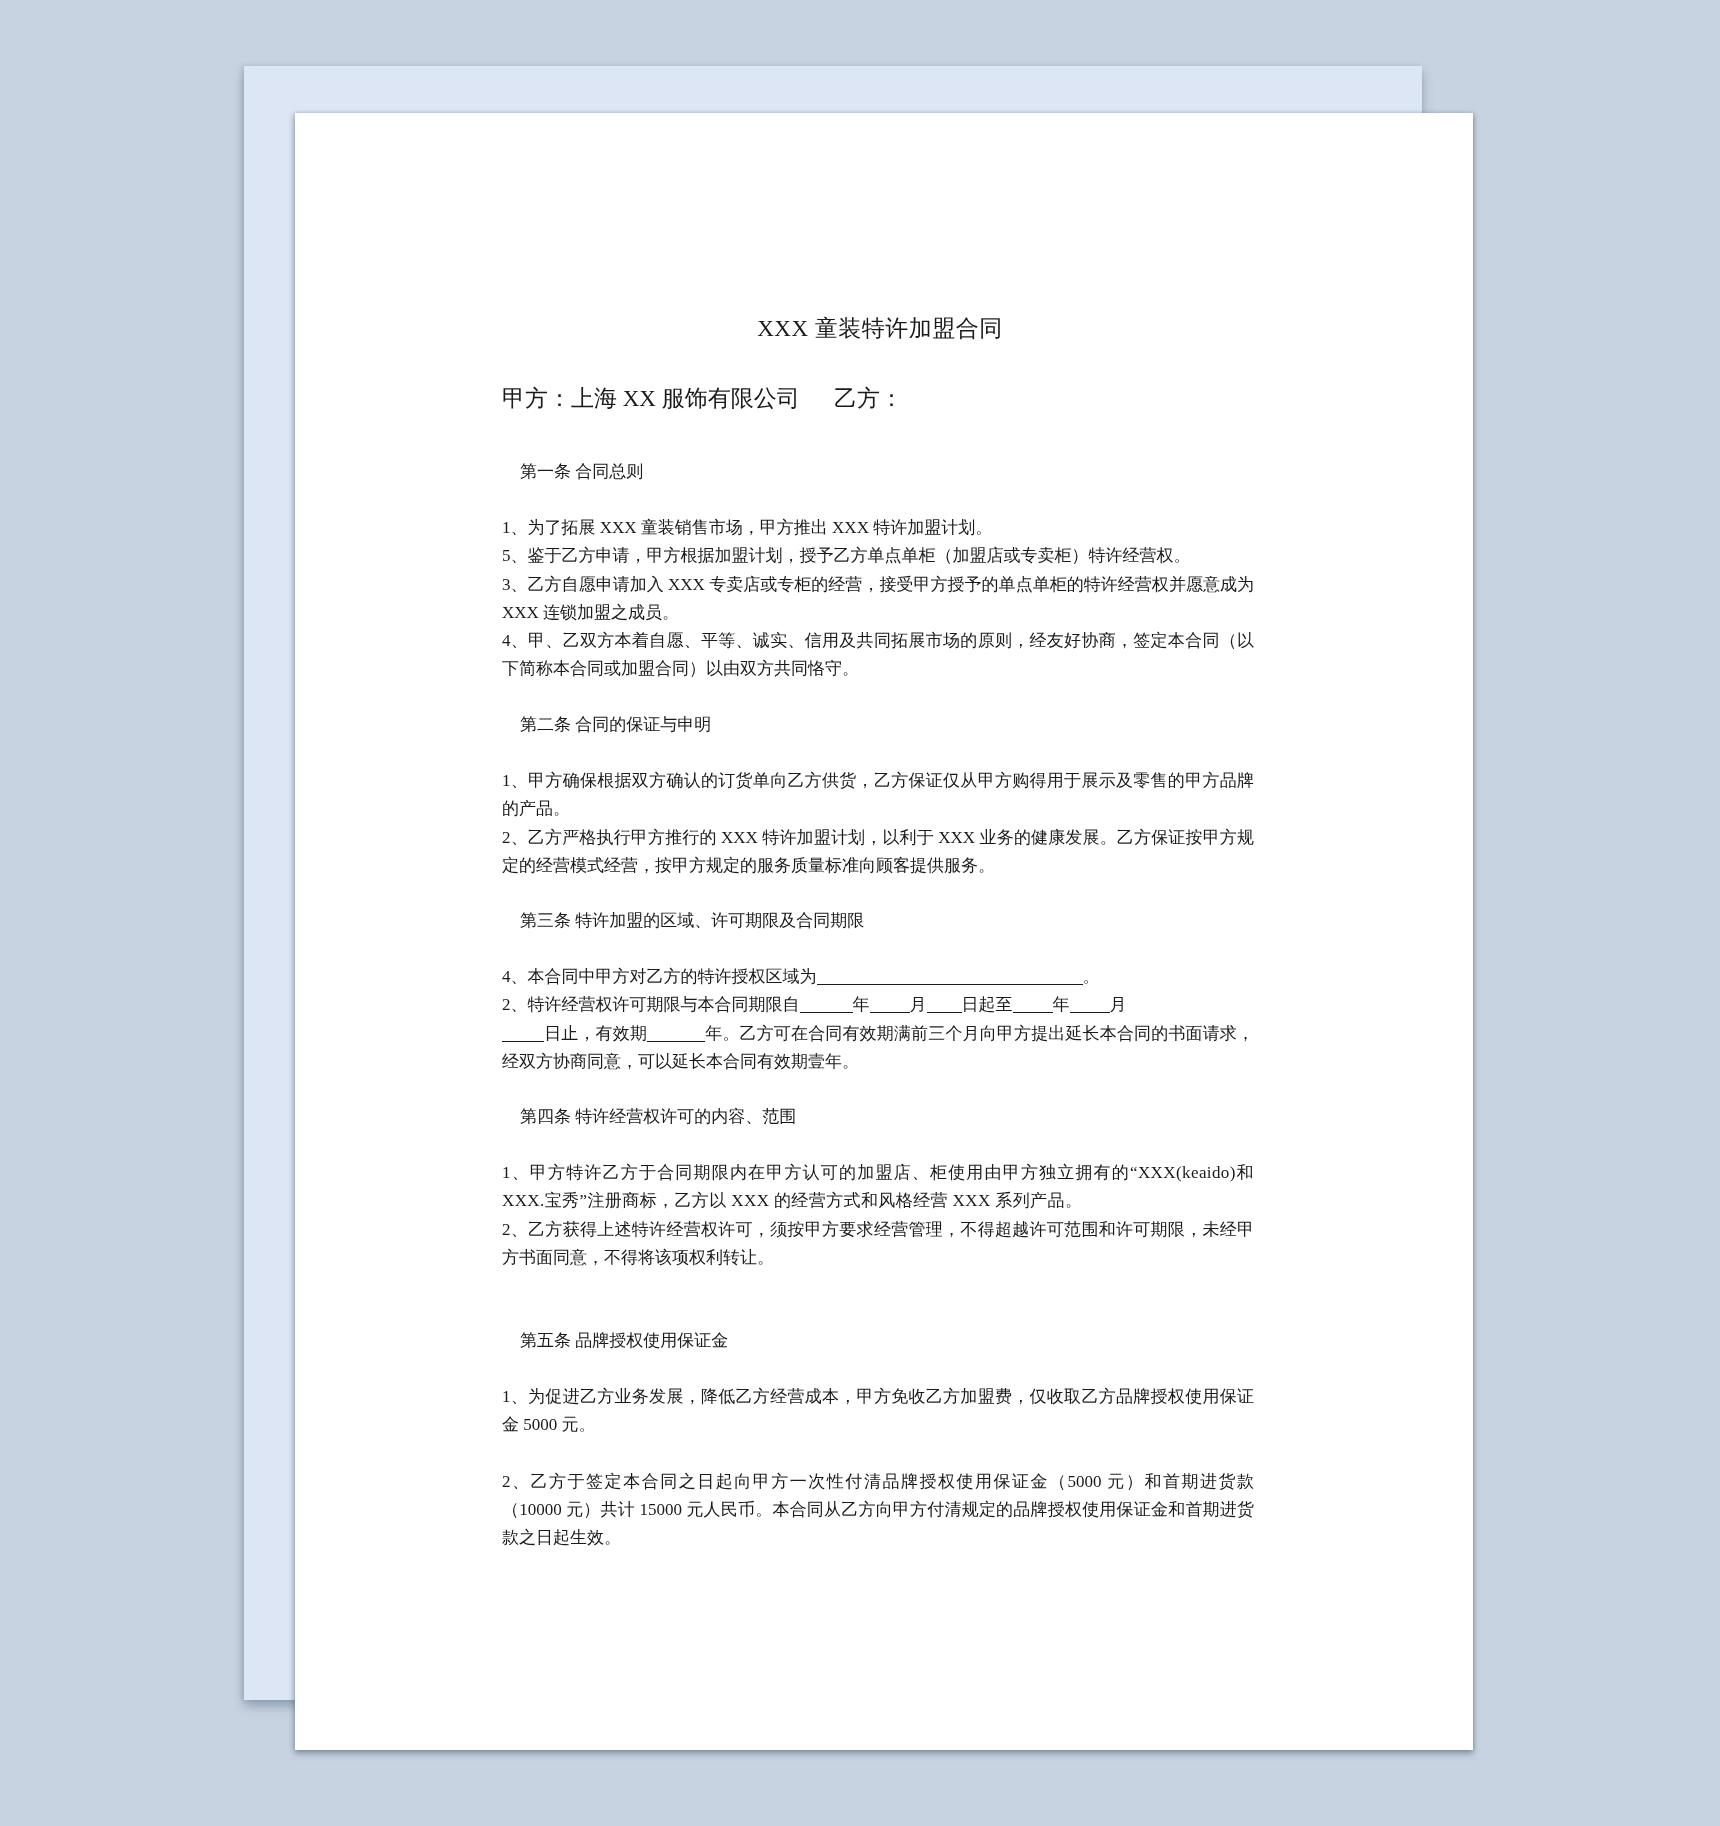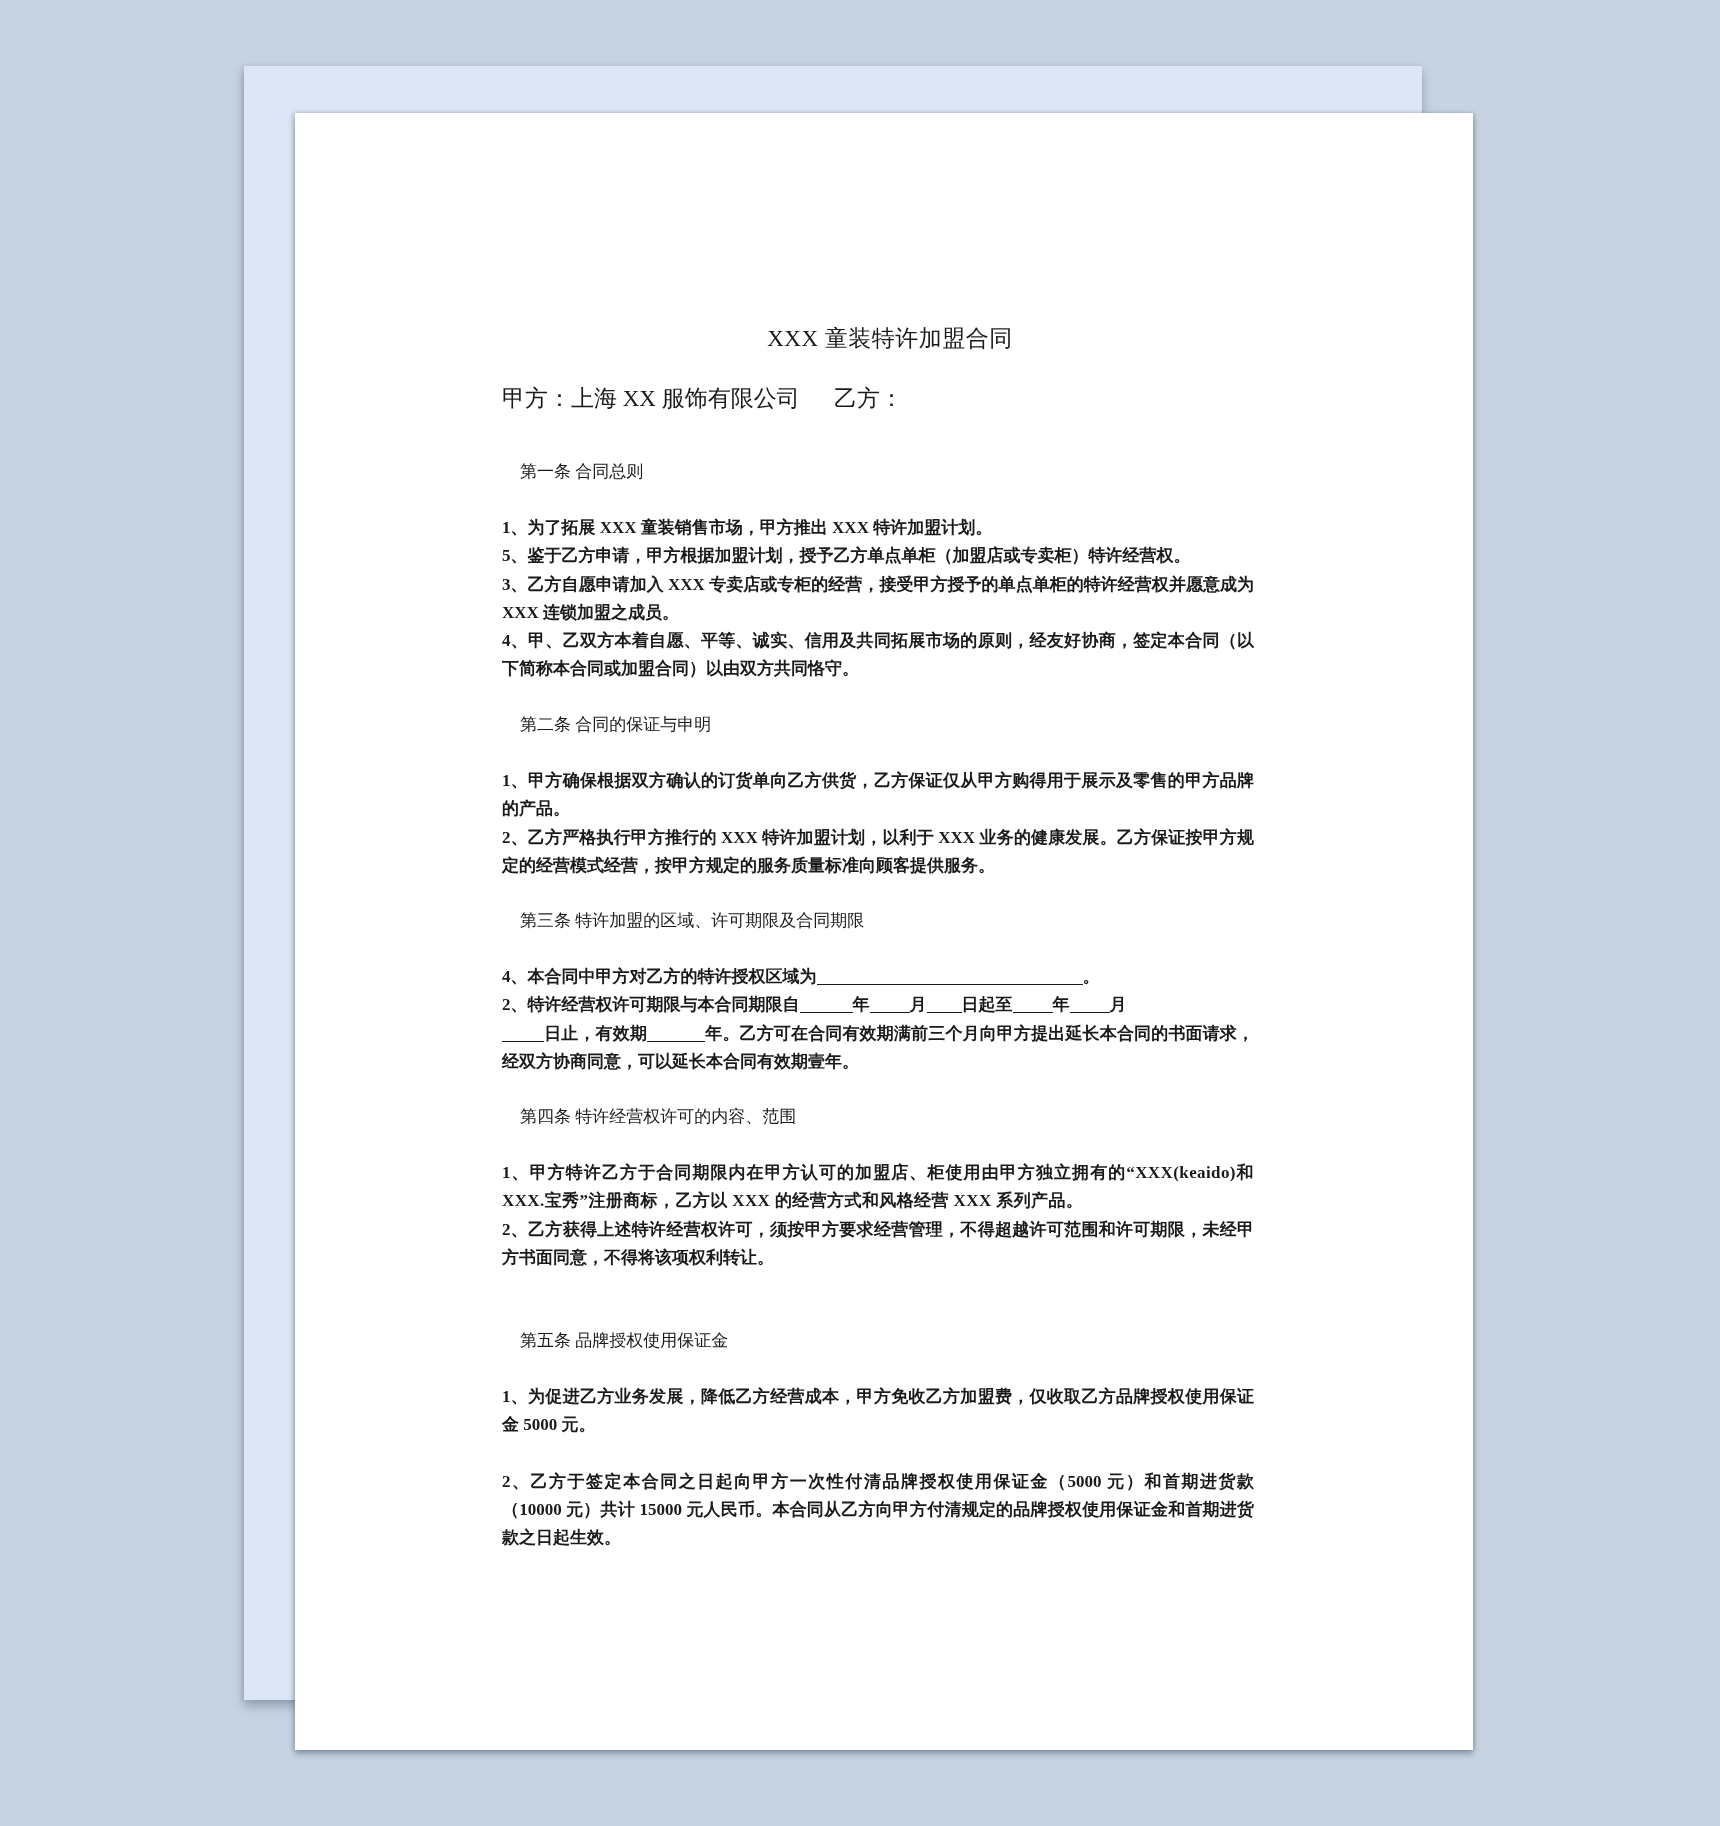--- a/index.html
+++ b/index.html
@@ -21,30 +21,30 @@
     width: 1178px; height: 1637px;
     background: #ffffff;
     box-shadow: 0 4px 6px rgba(80,95,120,0.5), -2px 0 4px rgba(80,95,120,0.2), 2px 0 3px rgba(80,95,120,0.2);
   }
   .content {
     position: absolute; left: 207px; top: 0; width: 752px;
   }
   .title {
     position: absolute; top: 198px; left: 0; width: 752px;
     text-align: center; font-size: 23px; letter-spacing: 0.5px;
-    margin: 12px; font-weight: normal;
+    margin: 2px; font-weight: normal;
   }
   .parties {
     position: absolute; top: 272px; left: 0; width: 752px;
     font-size: 23px; line-height: 28px; white-space: nowrap;
   }
   .parties .party-b { position: absolute; left: 332px; top: 0; }
   .section { position: absolute; left: 0; width: 752px; font-size: 17px; }
   .section-heading { margin: 18px; font-size: 17px; font-weight: normal; line-height: 28px; height: 28px; }
-  .clauses { margin-top: 28px; font-weight: bold; }
+  .clauses { margin-top: 28px; }
   .clause { line-height: 28.3px; text-align: justify; margin: 0; }
   .clause.gap { margin-top: 28px; }
   .blank { display: inline-block; border-bottom: 1px solid #1a1a1a; height: 18px; vertical-align: -3px; }
 </style>
 </head>
 <body>
 
 <div class="back-page"></div>
 
 <div class="front-page">

